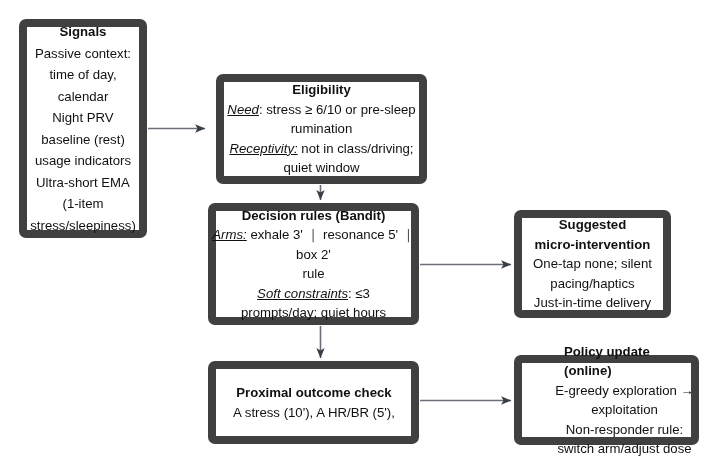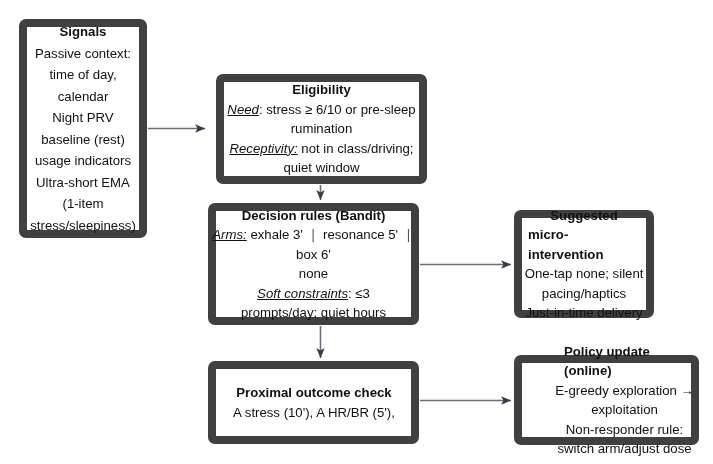--- a/index.html
+++ b/index.html
@@ -54,21 +54,21 @@
     width: 713px;
     height: 464px;
     z-index: 1;
     pointer-events: none;
   }
 
   
   #node-signals        { left: 19px;  top: 19px;  width: 128px; height: 219px; font-size: 13.2px; line-height: 21.5px; }
   #node-eligibility    { left: 208px; top: 74px;  width: 211px; height: 110px; margin-left: 8px; }
   #node-decision       { left: 208px; top: 203px; width: 211px; height: 122px; }
-  #node-micro          { left: 514px; top: 210px; width: 140px; height: 108px; }
+  #node-micro          { left: 514px; top: 210px; width: 157px; height: 108px; }
   #node-proximal       { left: 208px; top: 361px; width: 211px; height: 83px; padding-left: 7px;  }
   #node-policy         { left: 514px; top: 355px; width: 185px; height: 90px; padding-left: 42px;  }
 </style>
 </head>
 <body>
 
 <div id="canvas">
 
   <svg class="edges" viewBox="0 0 713 464">
     <defs>
@@ -115,22 +115,22 @@
     <span class="title">Eligibility</span>
     <span class="line"><span class="lbl">Need</span><span>: stress ≥ 6/10 or pre-sleep</span></span>
     <span class="line">rumination</span>
     <span class="line"><span class="lbl">Receptivity:</span><span> not in class/driving;</span></span>
     <span class="line">quiet window</span>
   </div>
 
   <div class="node" id="node-decision">
     <span class="title">Decision rules (Bandit)</span>
     <span class="line"><span class="lbl">Arms:</span><span> exhale 3' ｜ resonance 5' ｜</span></span>
-    <span class="line">box 6'</span>
-    <span class="line">none</span>
+    <span class="line">box 2'</span>
+    <span class="line">rule</span>
     <span class="line"><span class="lbl">Soft constraints</span><span>: ≤3</span></span>
     <span class="line">prompts/day; quiet hours</span>
   </div>
 
   <div class="node" id="node-micro">
     <span class="title">Suggested</span>
     <span class="title">micro-intervention</span>
     <span class="line">One-tap none; silent</span>
     <span class="line">pacing/haptics</span>
     <span class="line">Just-in-time delivery</span>

